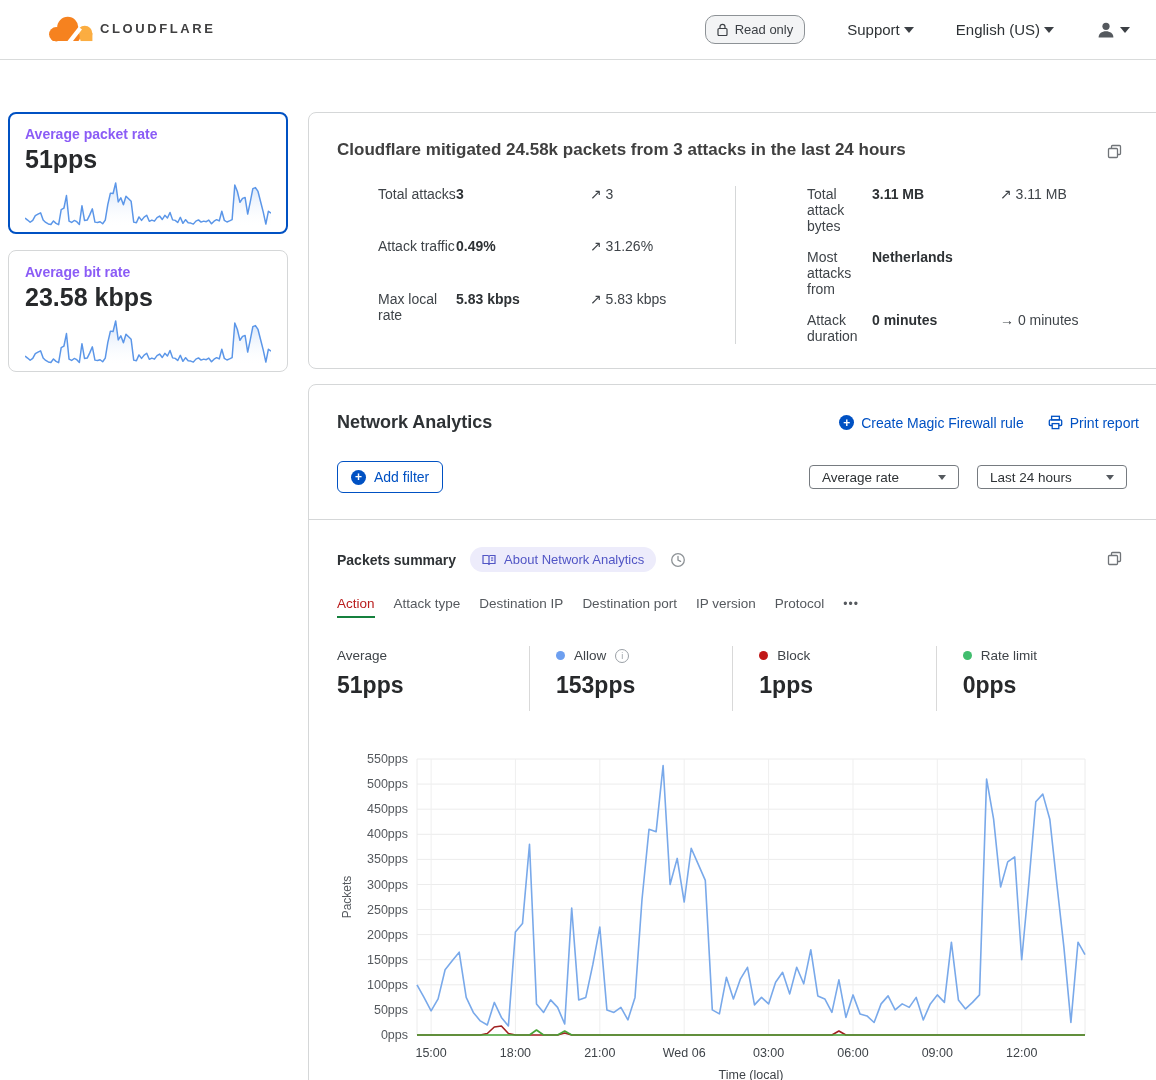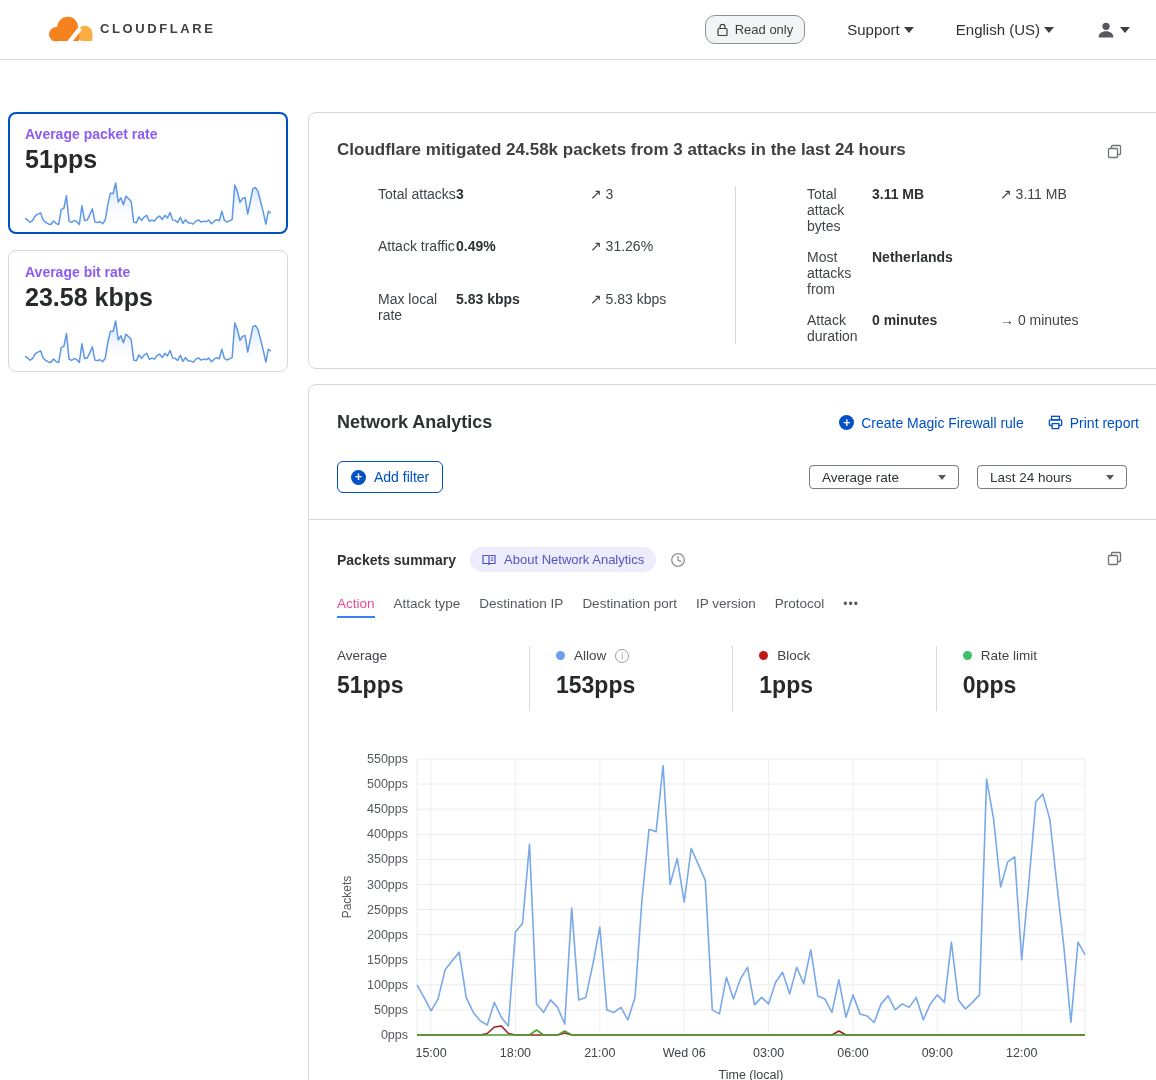--- a/index.html
+++ b/index.html
@@ -65,21 +65,21 @@
   .hr { border-top:1px solid #d5d7d8; }
 
   
   .ps { padding:27px 28px 20px; position:relative; }
   .ps-head { display:flex; align-items:center; gap:14px; }
   .ps-title { font-size:14px; font-weight:bold; color:#2e3235; }
   .badge { display:flex; align-items:center; gap:8px; background:#edecfb; color:#5155c5;
            font-size:13px; padding:5px 12px; border-radius:14px; cursor:pointer; }
   .tabs { display:flex; gap:19px; margin-top:24px; font-size:13.5px; color:#55595e; align-items:flex-end; }
   .tab { padding-bottom:7px; cursor:pointer; }
-  .tab.active { color:#ec4899; border-bottom:2px solid #3b82f6; padding-bottom:5px; }
+  .tab.active { color:#b91c1c; border-bottom:2px solid #15803d; padding-bottom:5px; }
   .tab-more { color:#55595e; cursor:pointer; font-size:12px; letter-spacing:1px; padding-bottom:7px; }
   .pstats { display:grid; grid-template-columns:192px 1fr 1fr 1fr; margin-top:28px; }
   .pstat { border-left:1px solid #d9d9d9; padding:2px 0 12px 26px; }
   .pstat:first-child { border-left:none; padding-left:0; }
   .pstat-lbl { display:flex; align-items:center; gap:9px; font-size:13.5px; color:#3f4449; }
   .dot { width:9px; height:9px; border-radius:50%; display:inline-block; flex:none; }
   .info-i { width:14px; height:14px; border:1px solid #9aa0a6; border-radius:50%; color:#9aa0a6;
             font-size:9px; display:inline-flex; align-items:center; justify-content:center; cursor:pointer; }
   .pstat-val { font-size:23px; font-weight:600; color:#27292b; margin-top:9px; }
   .chart-wrap { margin-top:34px; }

